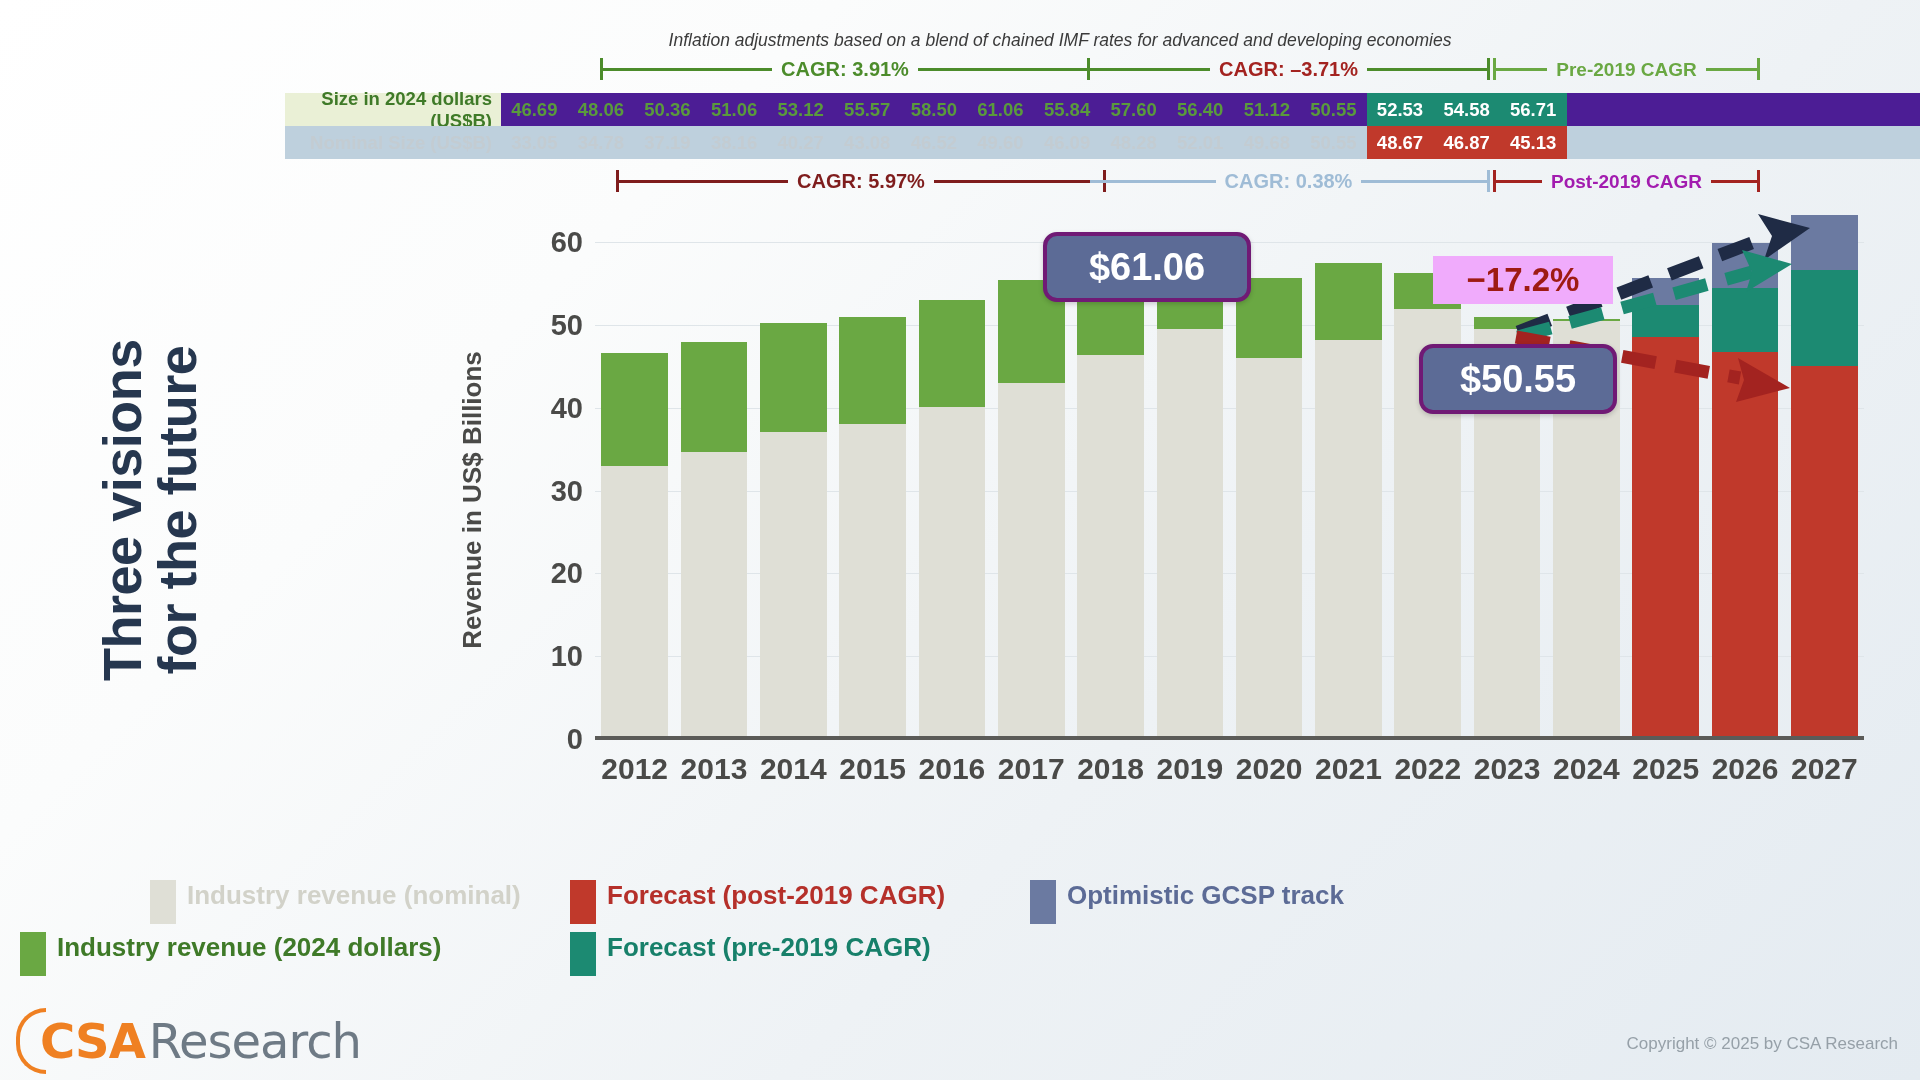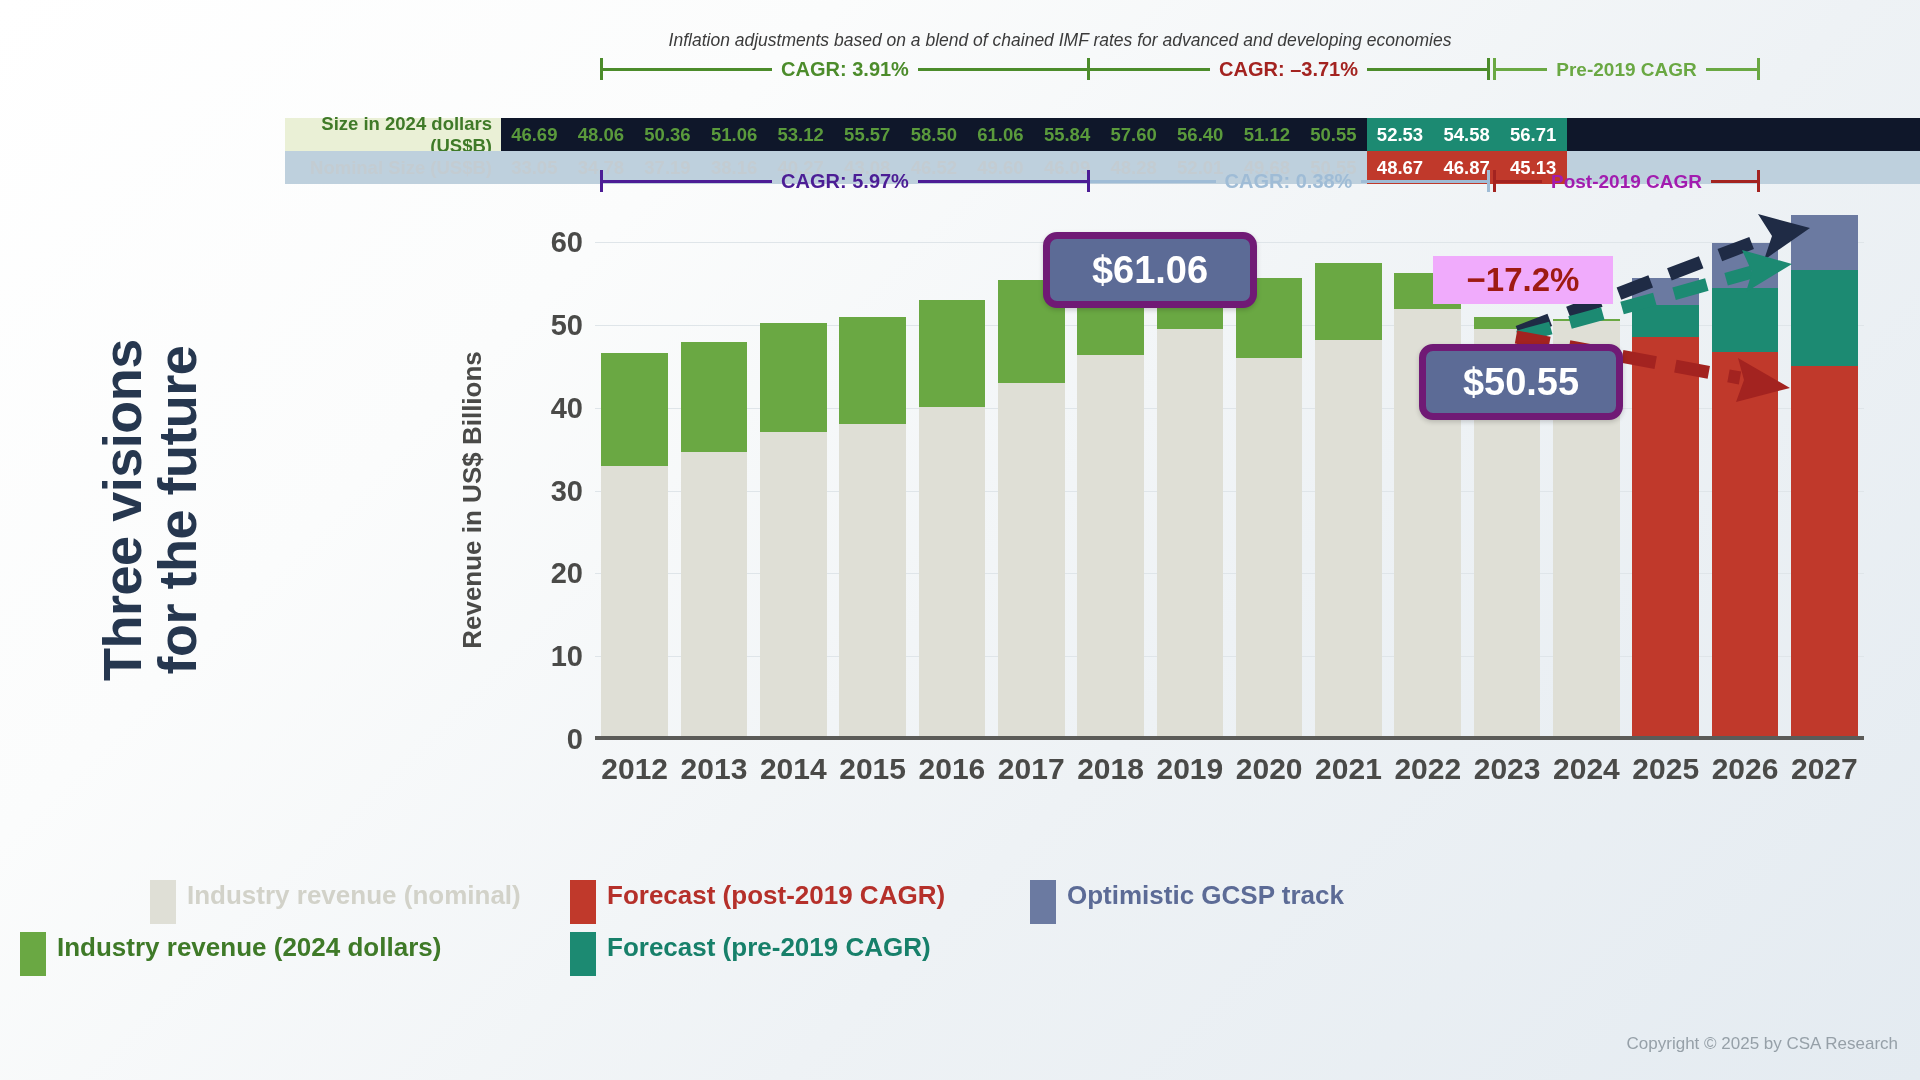--- a/index.html
+++ b/index.html
@@ -51,21 +51,21 @@
   .drow{display:flex;height:33px;align-items:stretch;}
   .drow .rlabel{
     width:216px;flex:0 0 216px;text-align:right;padding-right:9px;
     font-weight:bold;font-size:18.5px;display:flex;align-items:center;
     justify-content:flex-end;box-sizing:border-box;
   }
   .drow .cell{
     flex:0 0 66.6px;display:flex;align-items:center;justify-content:center;
     font-weight:bold;font-size:18.5px;box-sizing:border-box;
   }
-  .row-real{background:#0f172a;margin-top:25px;}
+  .row-real{background:#4c1d95;}
   .row-real .rlabel{color:#3f7a28;background:#eaf0d6;}
   .row-real .cell{color:#5a9a3c;}
   .row-nom{background:#bed0dd;}
   .row-nom .rlabel{color:#c3ccd2;background:#bed0dd;}
   .row-nom .cell{color:#c3ccd2;}
   .cell.fc-teal{background:#1c8a72;color:#ffffff !important;}
   .cell.fc-red{background:#c0392b;color:#ffffff !important;}
 
   
   #chart{position:absolute;left:480px;top:200px;width:1440px;height:600px;}
@@ -88,21 +88,21 @@
   .seg.fred{background:#c0392b;}
   .seg.fteal{background:#1c8a72;}
   .seg.fblue{background:#6b7aa1;}
   .xtick{
     position:absolute;top:100%;margin-top:12px;left:0;right:0;text-align:center;
     font-weight:bold;font-size:30px;color:#4a4a48;
   }
 
   
   .callout{
-    position:absolute;background:#5c6b96;border:7px solid #701a75;border-radius:14px;
+    position:absolute;background:#5c6b96;border:4px solid #701a75;border-radius:14px;
     color:#fff;font-weight:bold;display:flex;align-items:center;justify-content:center;
     box-shadow:0 2px 5px rgba(0,0,0,.18);
   }
   #callout-6106{left:1043px;top:232px;width:200px;height:62px;font-size:38px;}
   #callout-5055{left:1419px;top:344px;width:190px;height:62px;font-size:38px;}
   #callout-drop{
     position:absolute;left:1433px;top:256px;width:180px;height:48px;background:#f0abfc;
     display:flex;align-items:center;justify-content:center;
     color:#9e1b13;font-weight:bold;font-size:33px;
   }
@@ -201,21 +201,21 @@
       <div class="cell">52.01</div>
       <div class="cell">49.68</div>
       <div class="cell">50.55</div>
       <div class="cell fc-red">48.67</div>
       <div class="cell fc-red">46.87</div>
       <div class="cell fc-red">45.13</div>
     </div>
   </div>
 
   <div class="bracket-row" id="bracket-row-bottom" style="left:600px;top:164px;width:1320px;">
-    <div class="brk" style="left:0px;width:490px;color:#4c1d95;">
+    <div class="brk" style="left:16px;width:490px;color:#7f1d1d;">
       <div class="tick"></div>
       <div class="line"></div>
       <div class="lbl">CAGR: 5.97%</div>
       <div class="line"></div>
       <div class="tick"></div>
     </div>
     <div class="brk" style="left:490px;width:400px;color:#9fbcd6;">
       <div class="line"></div>
       <div class="lbl">CAGR: 0.38%</div>
       <div class="line"></div>
@@ -416,15 +416,20 @@
         <div class="swatch" style="background:#6aa843;"></div>
         <div class="ltext" style="color:#3f7a28;">Industry revenue (2024 dollars)</div>
       </div>
       <div class="litem" style="width:420px;margin-left:130px;">
         <div class="swatch" style="background:#1c8a72;"></div>
         <div class="ltext" style="color:#17806a;">Forecast (pre-2019 CAGR)</div>
       </div>
     </div>
   </div>
 
+  <div id="logo">
+    <div class="swoosh"></div>
+    <div class="csa">CSA</div>
+    <div class="research">Research</div>
+  </div>
   <div id="copyright">Copyright © 2025 by CSA Research</div>
 
 </div>
 
 </body></html>

